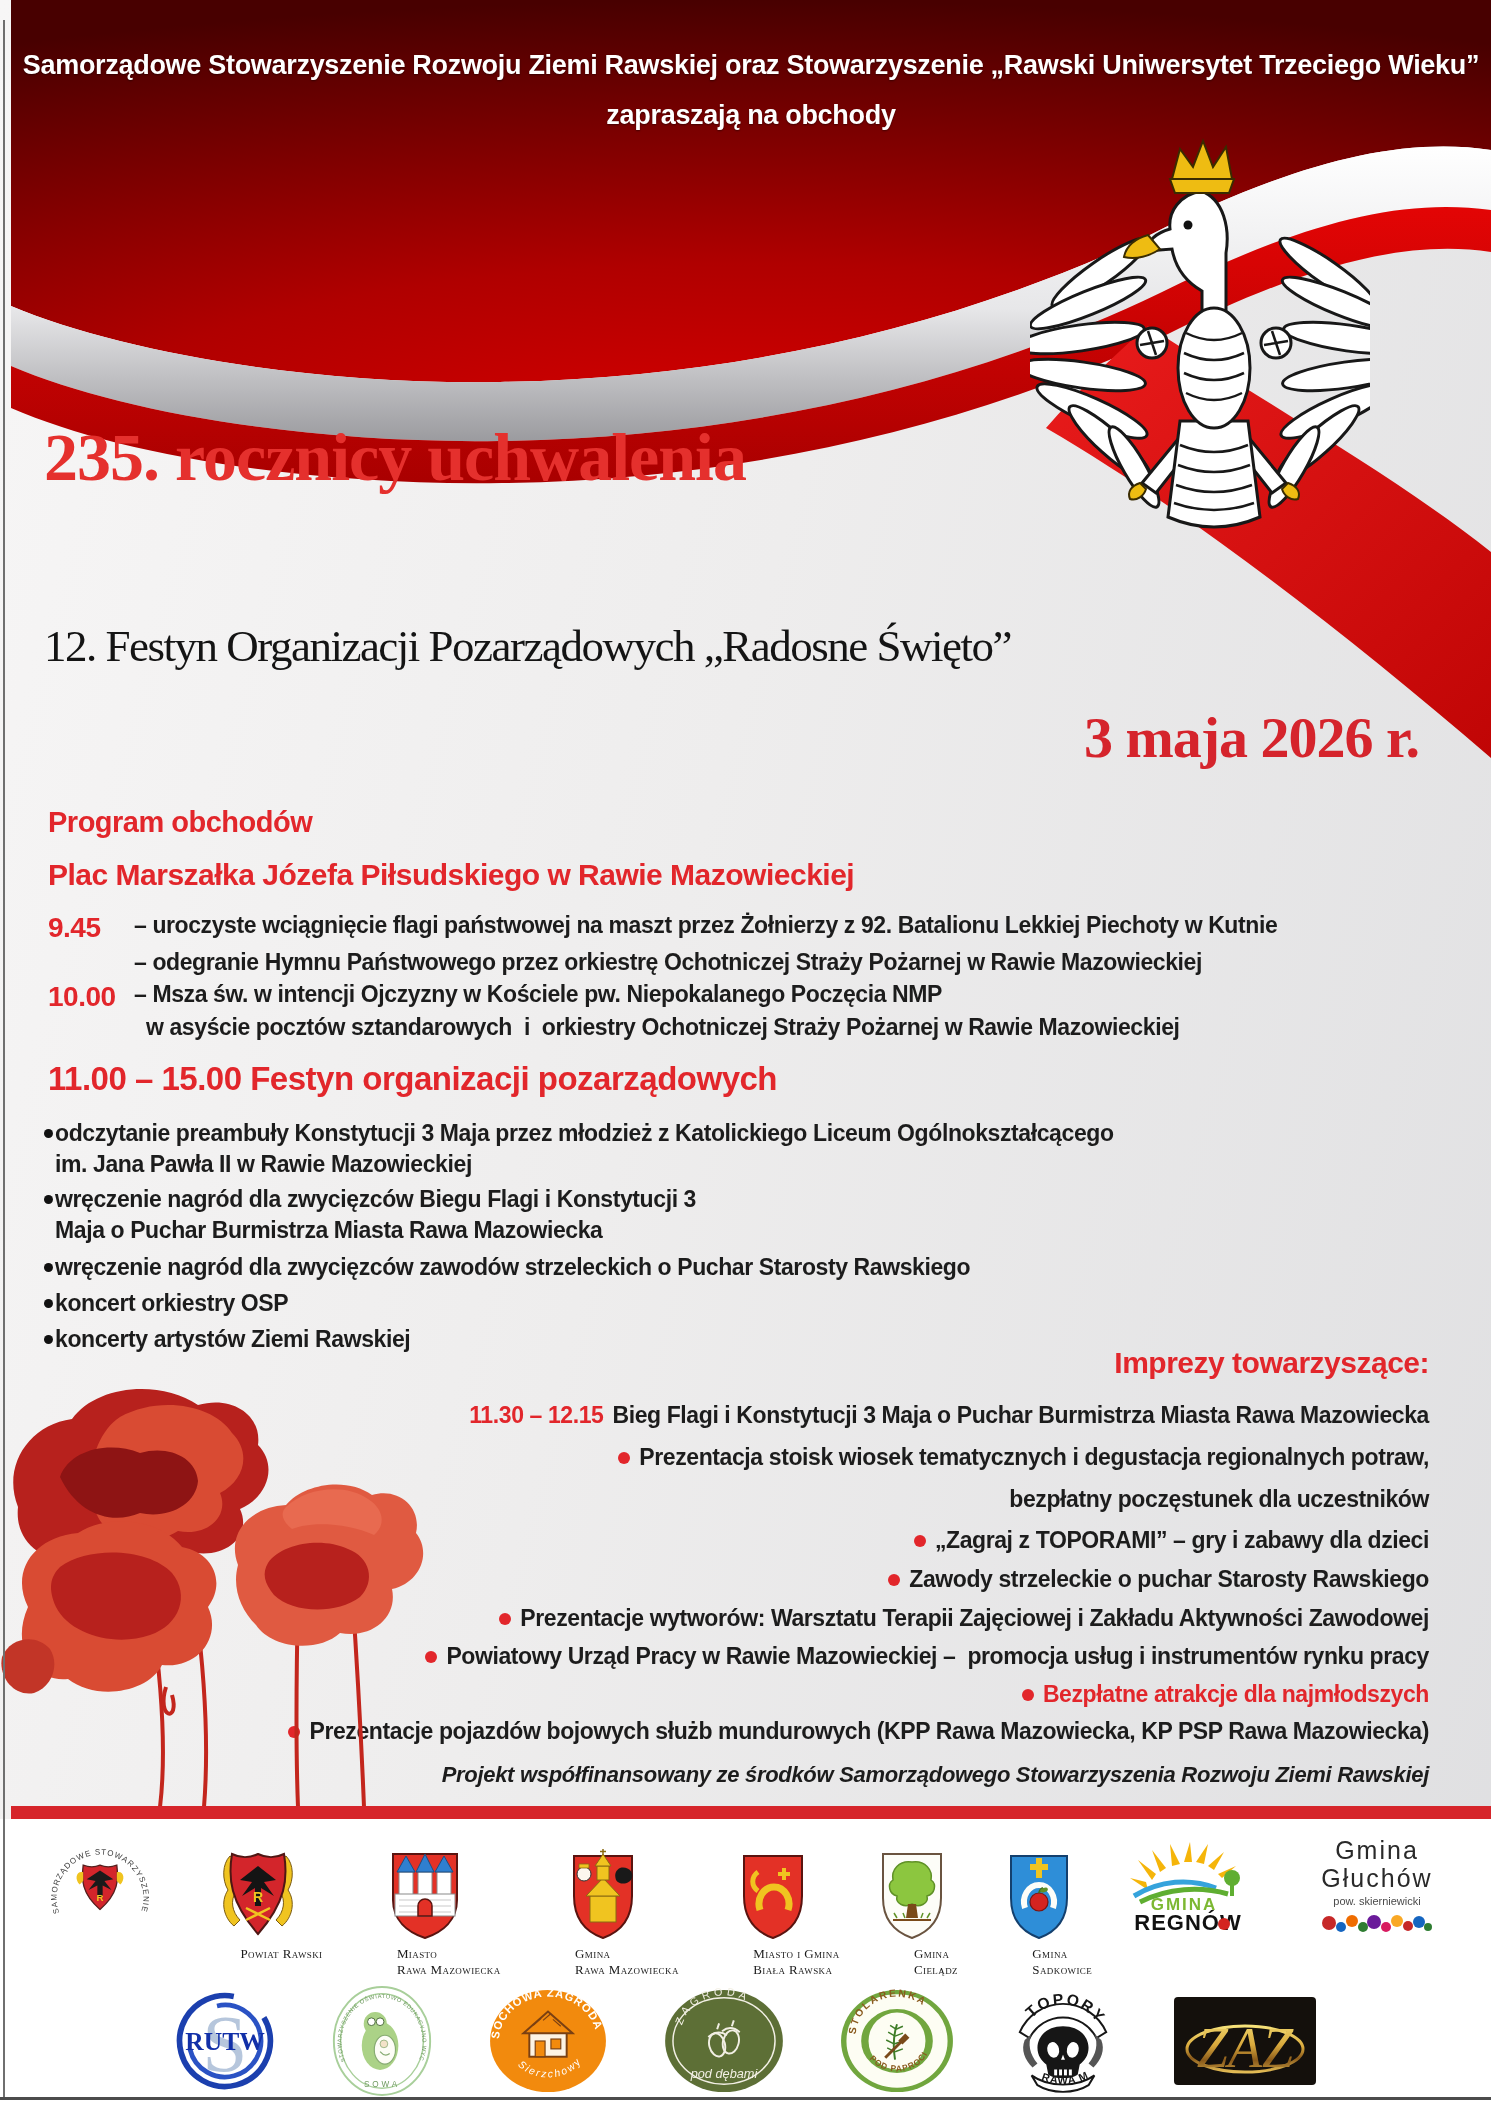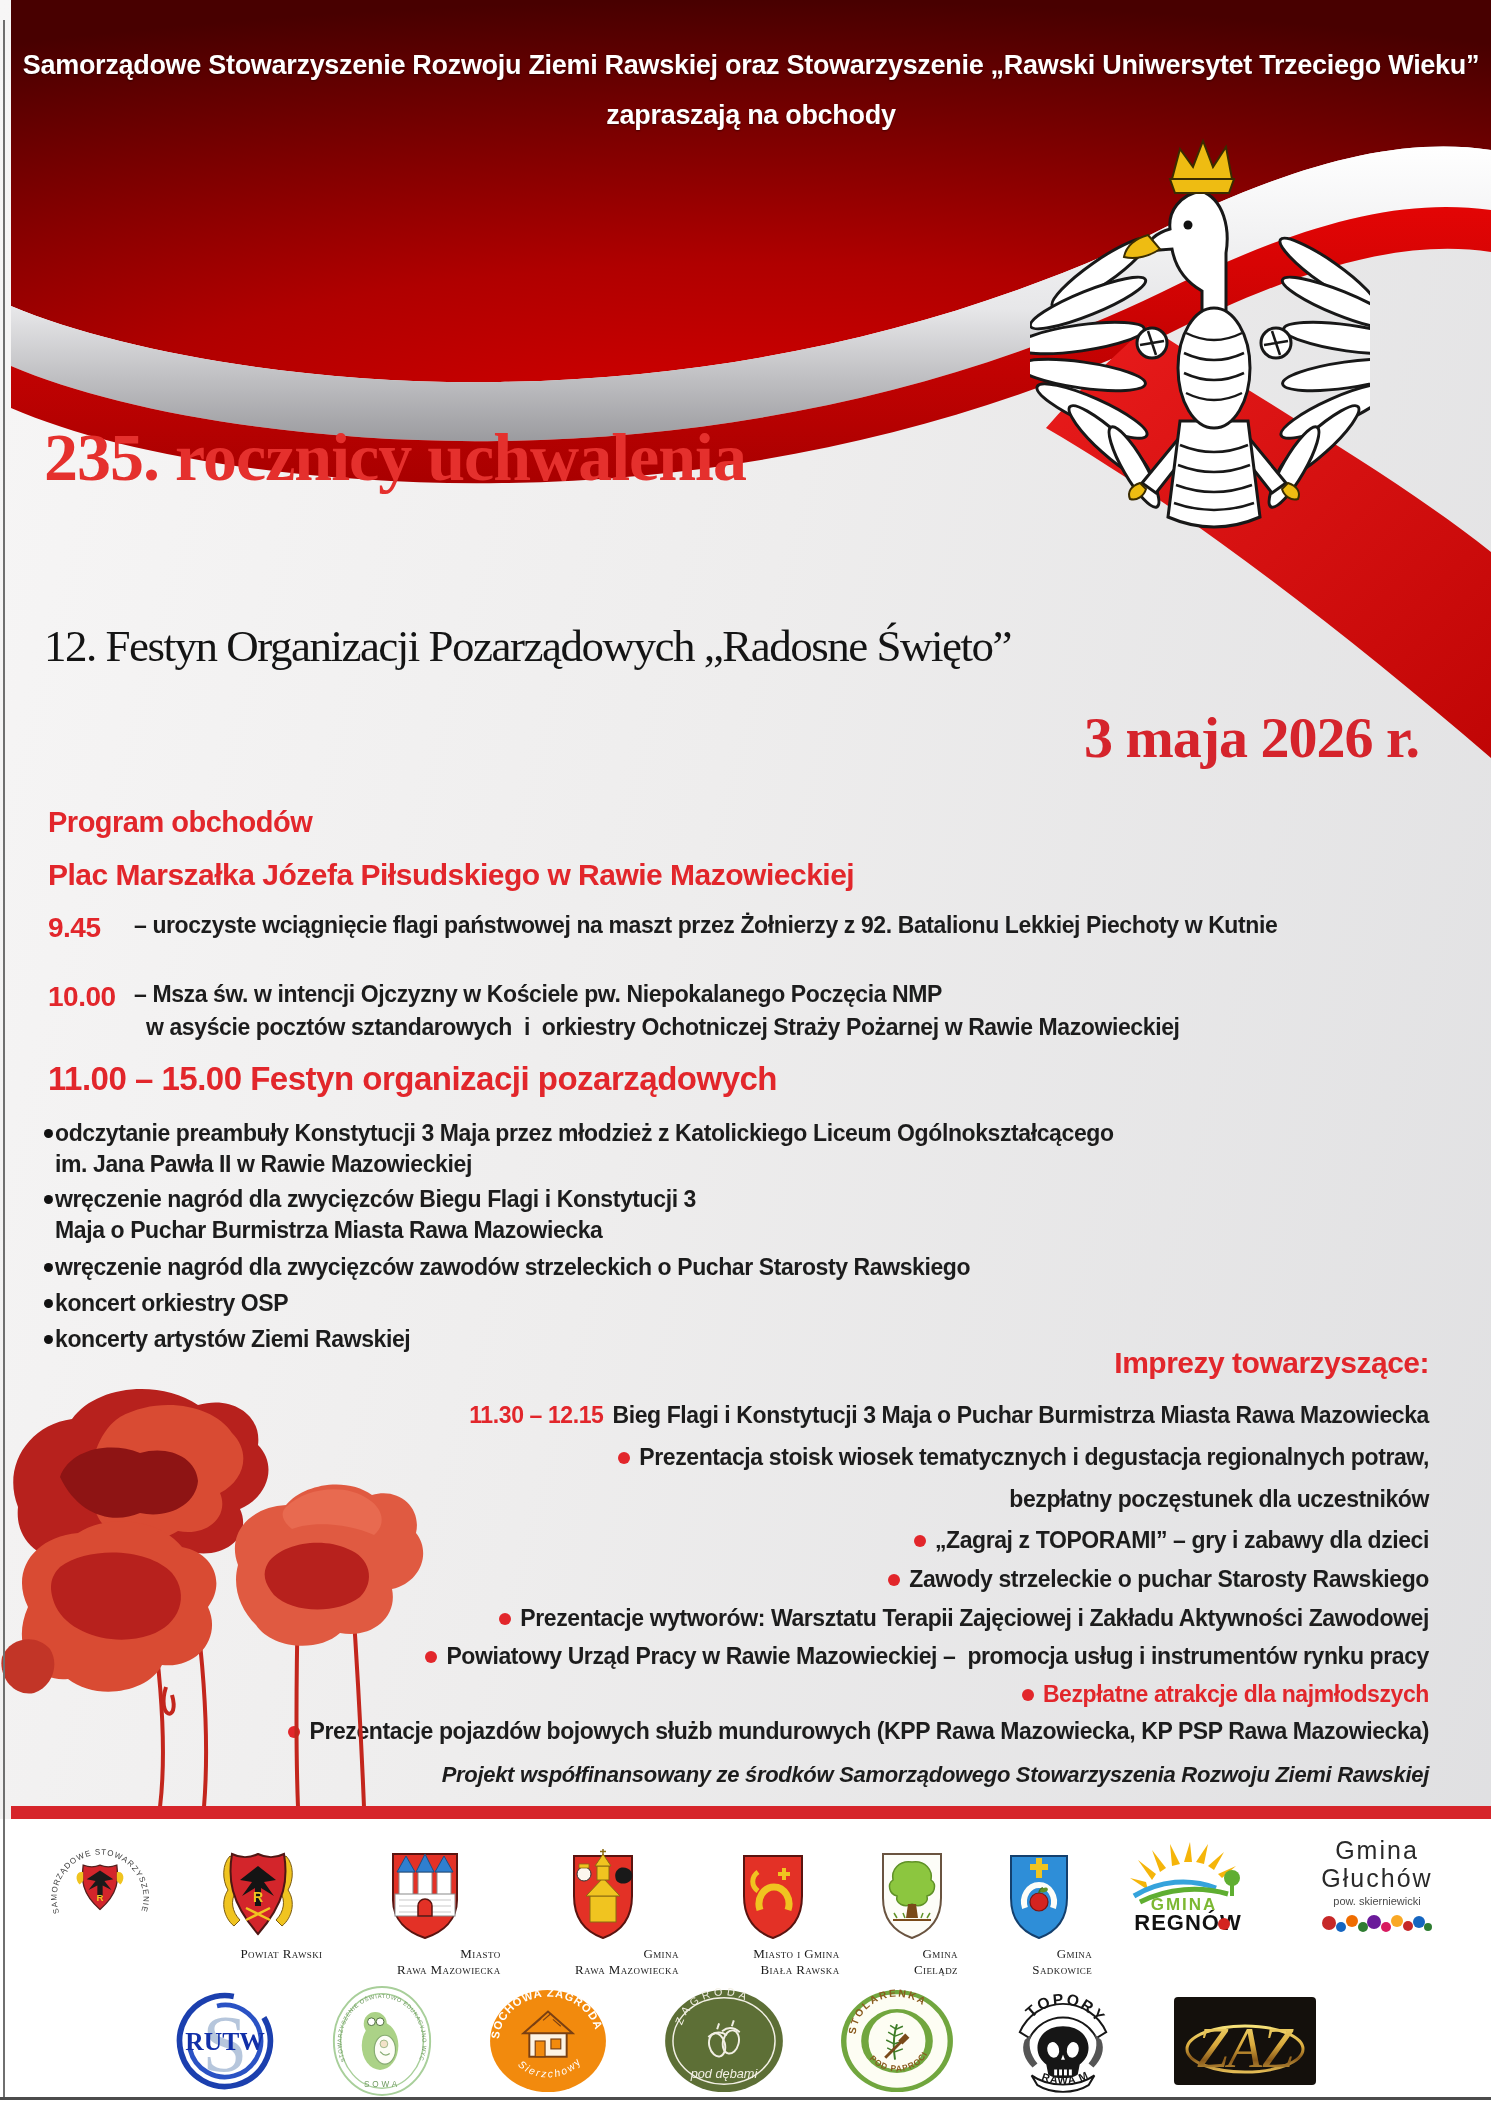--- a/index.html
+++ b/index.html
@@ -52,21 +52,21 @@
   .logo-strip{left:0;right:0;top:1819px;height:287px;background:#ffffff;}
   .left-line{left:3px;top:20px;height:2078px;width:2px;background:#6f6f6f;}
   .bottom-line{left:0;right:0;top:2097px;height:3px;background:#4c4c4c;}
 
   .logo-row1{left:0;right:0;top:1826px;height:152px;display:flex;justify-content:space-between;
     align-items:flex-end;padding:0 34px;}
   .logo-row2{left:0;right:0;top:1982px;height:118px;display:flex;justify-content:center;
     align-items:center;gap:52px;}
   .logo-cell{display:flex;flex-direction:column;align-items:center;justify-content:flex-end;}
   .logo-cap{font-family:"Liberation Serif",serif;font-variant:small-caps;font-size:13px;
-    line-height:16px;color:#1a1a1a;text-align:right;letter-spacing:.4px;margin-top:3px;min-height:32px;margin-left:47px;}
+    line-height:16px;color:#1a1a1a;text-align:left;letter-spacing:.4px;margin-top:3px;min-height:32px;margin-left:47px;}
 </style>
 </head>
 <body>
 
 <div class="poster">
 
   <svg class="abs" style="left:0;top:0;width:1491px;height:790px" viewBox="0 0 1491 790">
     <defs>
       <radialGradient id="darkred" cx="50%" cy="115%" r="115%">
         <stop offset="0%" stop-color="#d80000"></stop>
@@ -147,20 +147,24 @@
   <div class="abs subtitle">12. Festyn Organizacji Pozarządowych „Radosne Święto”</div>
   <div class="abs date-line">3 maja 2026 r.</div>
 
   <div class="abs red-h prog-heading">Program obchodów</div>
   <div class="abs red-h prog-location">Plac Marszałka Józefa Piłsudskiego w Rawie Mazowieckiej</div>
 
   <div class="abs sched-row" style="top:912px">
     <span class="sched-time">9.45</span>
     <span class="sched-text">– uroczyste wciągnięcie flagi państwowej na maszt przez Żołnierzy z 92. Batalionu Lekkiej Piechoty w Kutnie</span>
   </div>
+  <div class="abs sched-row" style="top:949px">
+    <span class="sched-time"></span>
+    <span class="sched-text">– odegranie Hymnu Państwowego przez orkiestrę Ochotniczej Straży Pożarnej w Rawie Mazowieckiej</span>
+  </div>
   <div class="abs sched-row" style="top:981px">
     <span class="sched-time">10.00</span>
     <span class="sched-text">– Msza św. w intencji Ojczyzny w Kościele pw. Niepokalanego Poczęcia NMP</span>
   </div>
   <div class="abs sched-row" style="top:1014px">
     <span class="sched-time"></span>
     <span class="sched-text">  w asyście pocztów sztandarowych  i  orkiestry Ochotniczej Straży Pożarnej w Rawie Mazowieckiej</span>
   </div>
 
   <div class="abs red-h fest-heading">11.00 – 15.00 Festyn organizacji pozarządowych</div>

